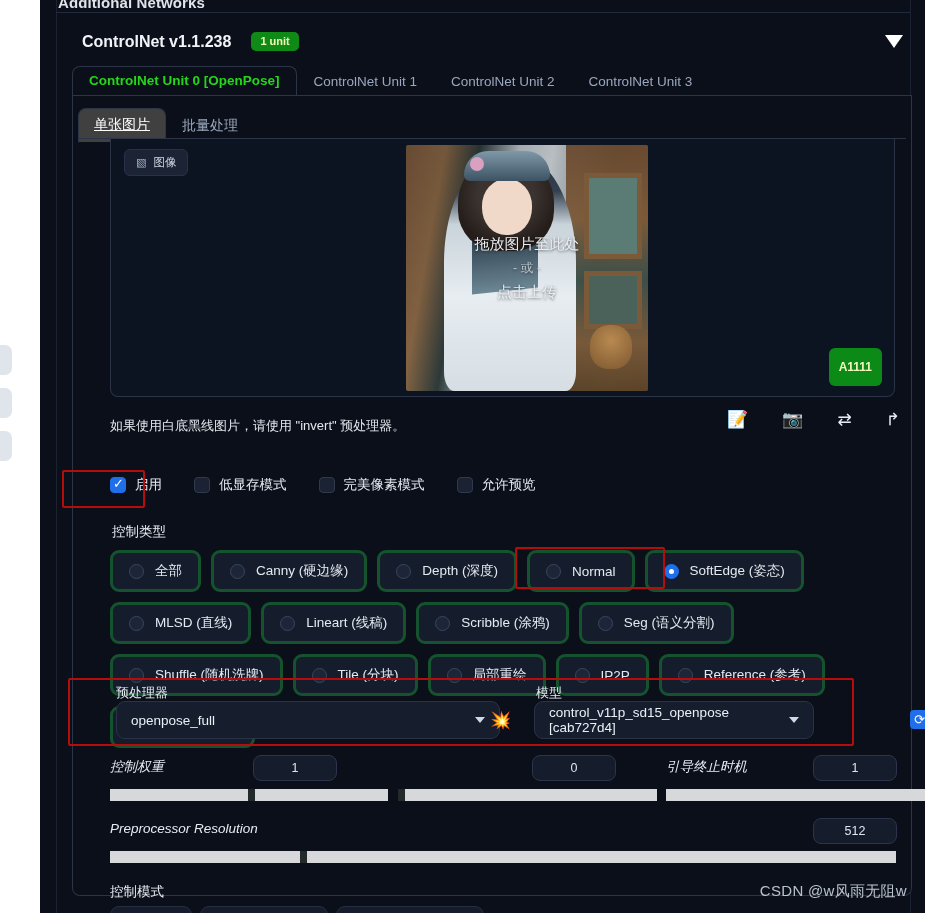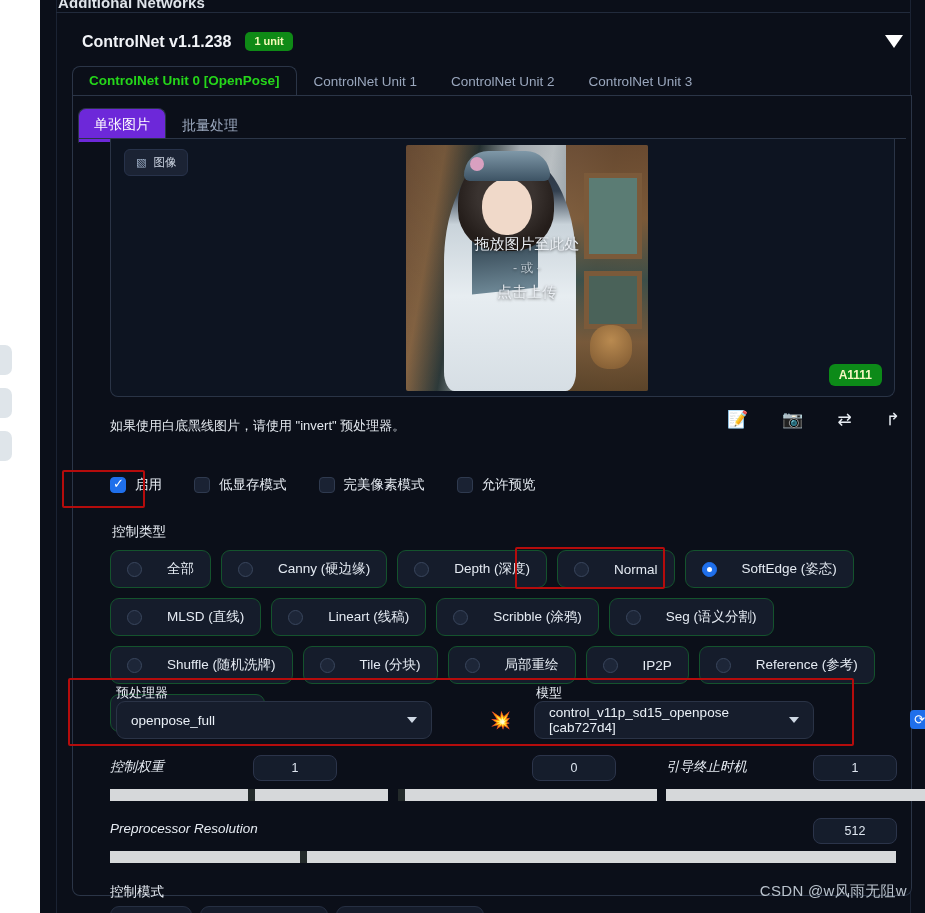--- a/index.html
+++ b/index.html
@@ -28,21 +28,21 @@
   .vline.a { left: 16px; }
   .vline.b { left: 870px; }
 
   .partial-title {
     position: absolute; left: 18px; top: -6px; width: 400px;
     color: #dfe4ea; font-size: 15px; font-weight: 600;
     letter-spacing: .1px;
   }
   .hairline-top { position: absolute; left: 16px; top: 12px; width: 854px; height: 1px; background: #222b3c; }
 
-  .cn-header { position: absolute; left: 42px; top: 32px; display: flex; align-items: center; gap: 14px; }
+  .cn-header { position: absolute; left: 42px; top: 32px; display: flex; align-items: center; gap: 20px; }
   .cn-title { color: #f1f3f7; font-size: 16px; font-weight: 700; }
   .cn-badge {
     background: #0f8a16; color: #f4f9b8; font-size: 11px; font-weight: 700;
     padding: 3px 9px; border-radius: 5px; line-height: 1.2;
   }
   .collapse-arrow {
     position: absolute; right: 22px; top: 35px;
     width: 0; height: 0; border-left: 9px solid transparent; border-right: 9px solid transparent;
     border-top: 13px solid #ffffff; cursor: pointer;
   }
@@ -65,22 +65,22 @@
   .unit-panel {
     position: absolute; left: 32px; top: 96px; width: 840px; height: 800px;
     border: 1px solid #2b3547; border-top: none; border-radius: 0 0 8px 8px;
     background: #0b0f19;
   }
 
   
   .sub-tabs { position: absolute; left: 38px; top: 108px; display: flex; align-items: flex-end; }
   .sub-tab { font-size: 14px; padding: 7px 15px 8px 15px; color: #9aa7bd; cursor: pointer; border: 1px solid transparent; border-bottom: none; white-space: nowrap; }
   .sub-tab.active {
-    color: #ffffff; background: #6d28d9;
-    border: 1px solid #2b3547; border-bottom: 1px solid #0b0f19; border-radius: 8px 8px 0 0;
+    color: #ffffff; background: #404040;
+    border: 1px solid #2b3547; border-bottom: 1px solid #0b0f19; border-radius: 8px 8px 0 0; text-decoration: underline;
   }
   .sub-underline { position: absolute; left: 38px; top: 138px; width: 828px; height: 1px; background: #2b3547; }
 
   
   .image-box {
     position: absolute; left: 70px; top: 139px; width: 785px; height: 258px;
     border: 1px solid #2a3446; border-top: none; border-radius: 0 0 8px 8px;
     background: #0d1421;
   }
   .img-chip {
@@ -121,21 +121,21 @@
     position: absolute; inset: 0; display: flex; flex-direction: column;
     align-items: center; justify-content: center; gap: 6px;
   }
   .drop-main { color: #e9edf2; font-size: 15px; text-shadow: 0 1px 3px rgba(0,0,0,.6); }
   .drop-or { color: #cdd6de; font-size: 12.5px; opacity: .85; text-shadow: 0 1px 3px rgba(0,0,0,.6); }
   .drop-click { color: #e9edf2; font-size: 15px; text-shadow: 0 1px 3px rgba(0,0,0,.6); }
 
   .a1111-badge {
     position: absolute; right: 12px; bottom: 10px;
     background: #0c8a18; color: #f4f7c0; font-size: 12px; font-weight: 700;
-    padding: 4px 10px; border-radius: 6px;
+    padding: 12px 10px; border-radius: 6px;
   }
 
   
   .hint-row { position: absolute; left: 70px; top: 415px; width: 790px; height: 40px; }
   .hint-text { position: absolute; left: 0; top: 2px; color: #e3e8ee; font-size: 13px; }
   .icon-btns { position: absolute; right: 0; top: -4px; display: flex; gap: 34px; align-items: center; }
   .ibtn { font-size: 17px; color: #e7ecf2; cursor: pointer; line-height: 1; }
 
   
   .cb-row { position: absolute; left: 70px; top: 476px; display: flex; align-items: center; gap: 32px; }
@@ -149,40 +149,40 @@
 
   .redbox { position: absolute; border: 2px solid #b50c0c; border-radius: 2px; pointer-events: none; }
   .rb-enable { left: 62px; top: 470px; width: 83px; height: 38px; }
   .rb-openpose { left: 515px; top: 547px; width: 150px; height: 42px; }
   .rb-procmodel { left: 68px; top: 678px; width: 786px; height: 68px; }
 
   
   .ct-label { position: absolute; left: 72px; top: 523px; color: #e6ebf2; font-size: 13.5px; }
   .ct-grid { position: absolute; left: 70px; top: 550px; width: 790px; display: flex; flex-wrap: wrap; gap: 10px 10px; }
   .radio-pill {
-    display: flex; align-items: center; gap: 25px;
-    background: #151c2b; border: 1px solid #14532d; border-radius: 9px;
+    display: flex; align-items: center; gap: 11px;
+    background: #151c2b; border: 3px solid #14532d; border-radius: 9px;
     padding: 9px 16px; color: #e4eaf2; font-size: 13.5px; cursor: pointer; white-space: nowrap;
   }
   .radio-dot { width: 15px; height: 15px; border-radius: 50%; background: #1d2troll; }
   .radio-dot { background: #1d2638; border: 1px solid #39465d; }
   .radio-pill.sel .radio-dot { background: #1f6feb; border-color: #1f6feb; position: relative; }
   .radio-pill.sel .radio-dot::after {
     content: ""; position: absolute; left: 4px; top: 4px; width: 5px; height: 5px; border-radius: 50%; background: #fff;
   }
 
   
   .pp-label { position: absolute; left: 76px; top: 684px; color: #e6ebf2; font-size: 13px; }
   .md-label { position: absolute; left: 496px; top: 684px; color: #e6ebf2; font-size: 13px; }
   .select-box {
     position: absolute; height: 38px; background: #161d2c; border: 1px solid #2a3346; border-radius: 9px;
     display: flex; align-items: center; padding: 0 14px; color: #eaf0f7; font-size: 13.5px; cursor: pointer;
   }
   .select-box .caret { position: absolute; right: 14px; width: 0; height: 0; border-left: 5px solid transparent; border-right: 5px solid transparent; border-top: 6px solid #cfd8e4; }
-  .sel-pp { left: 76px; top: 701px; width: 316px; }
+  .sel-pp { left: 76px; top: 701px; width: 384px; }
   .sel-md { left: 494px; top: 701px; width: 280px; }
   .boom-icon { position: absolute; left: 450px; top: 710px; font-size: 17px; color: #ff5a1f; cursor: pointer; }
   .refresh-icon {
     position: absolute; left: 870px; top: 710px; width: 19px; height: 19px;
     background: #1f6feb; color: #fff; border-radius: 4px; font-size: 13px;
     display: flex; align-items: center; justify-content: center; cursor: pointer;
   }
 
   
   .sl-label { position: absolute; color: #e6ebf2; font-size: 13.5px; font-style: italic; }

